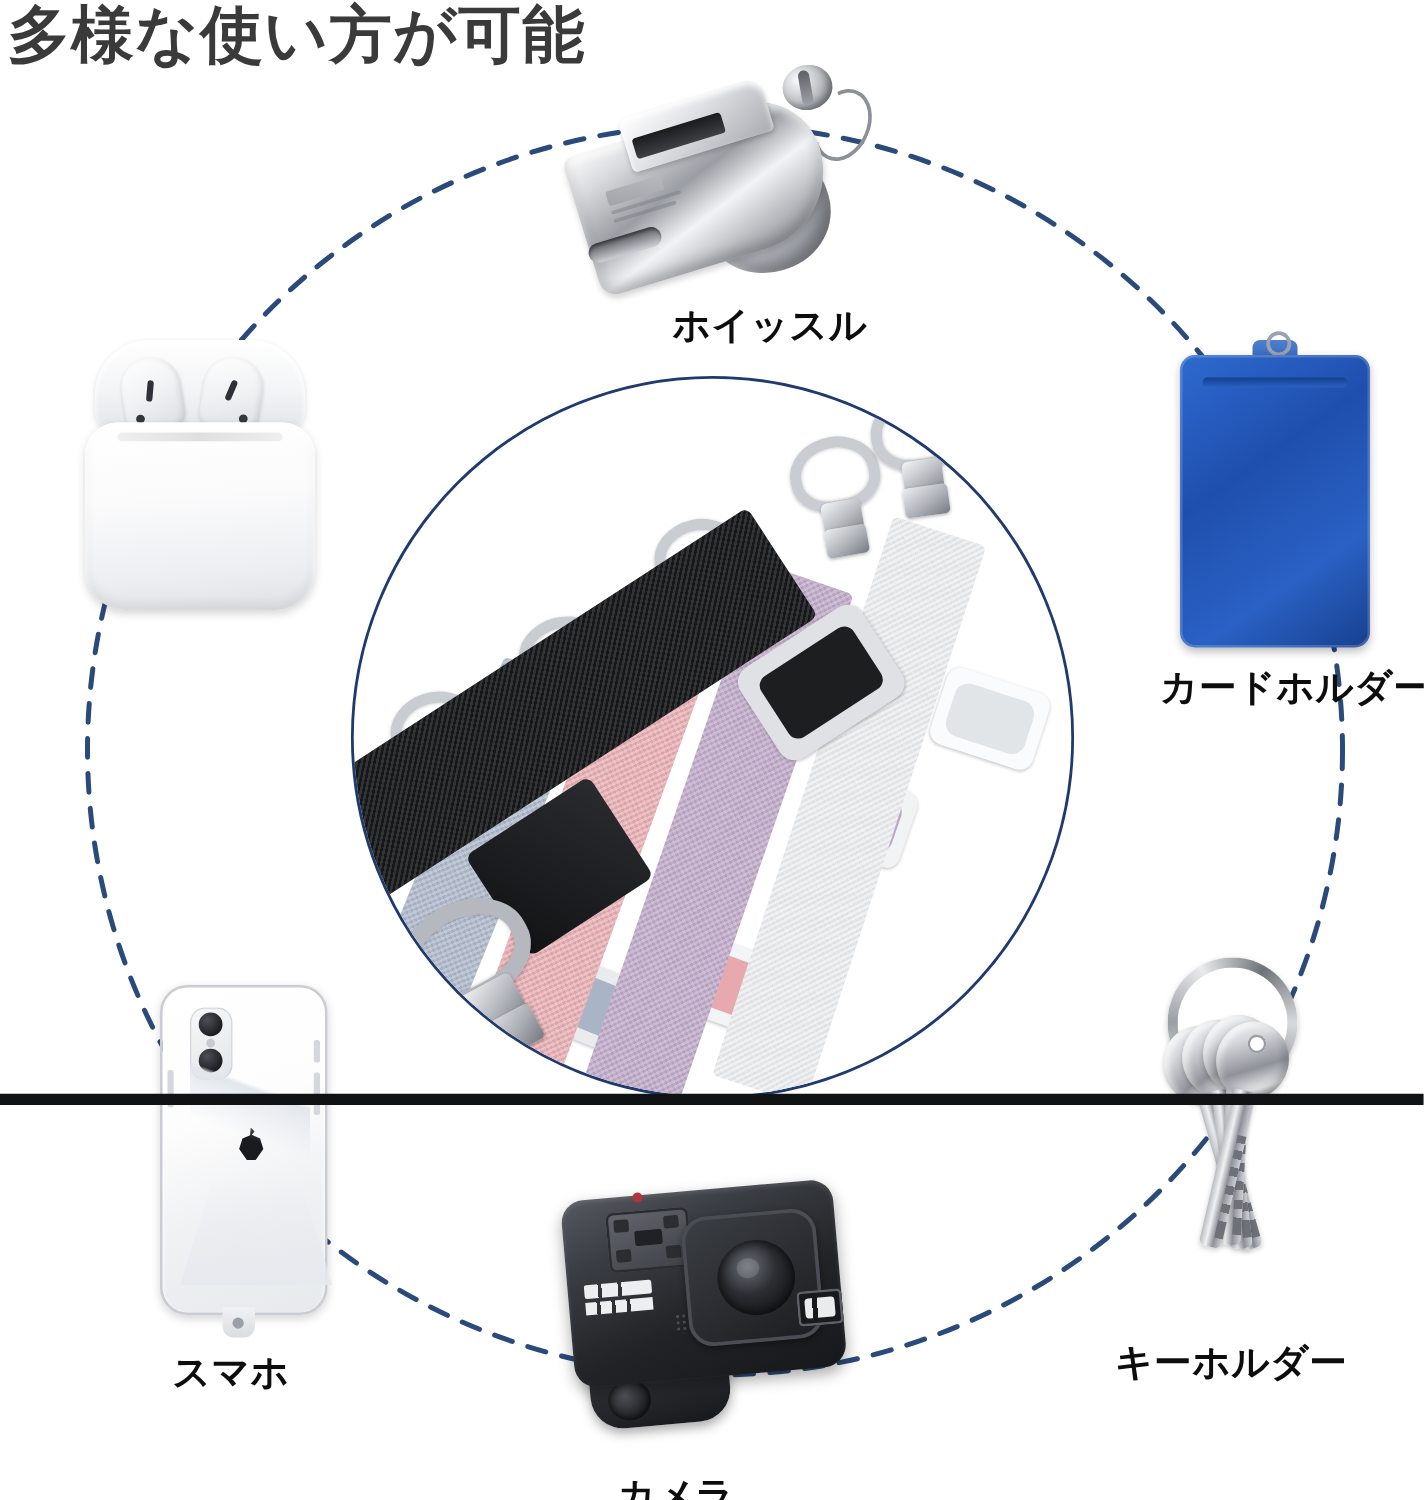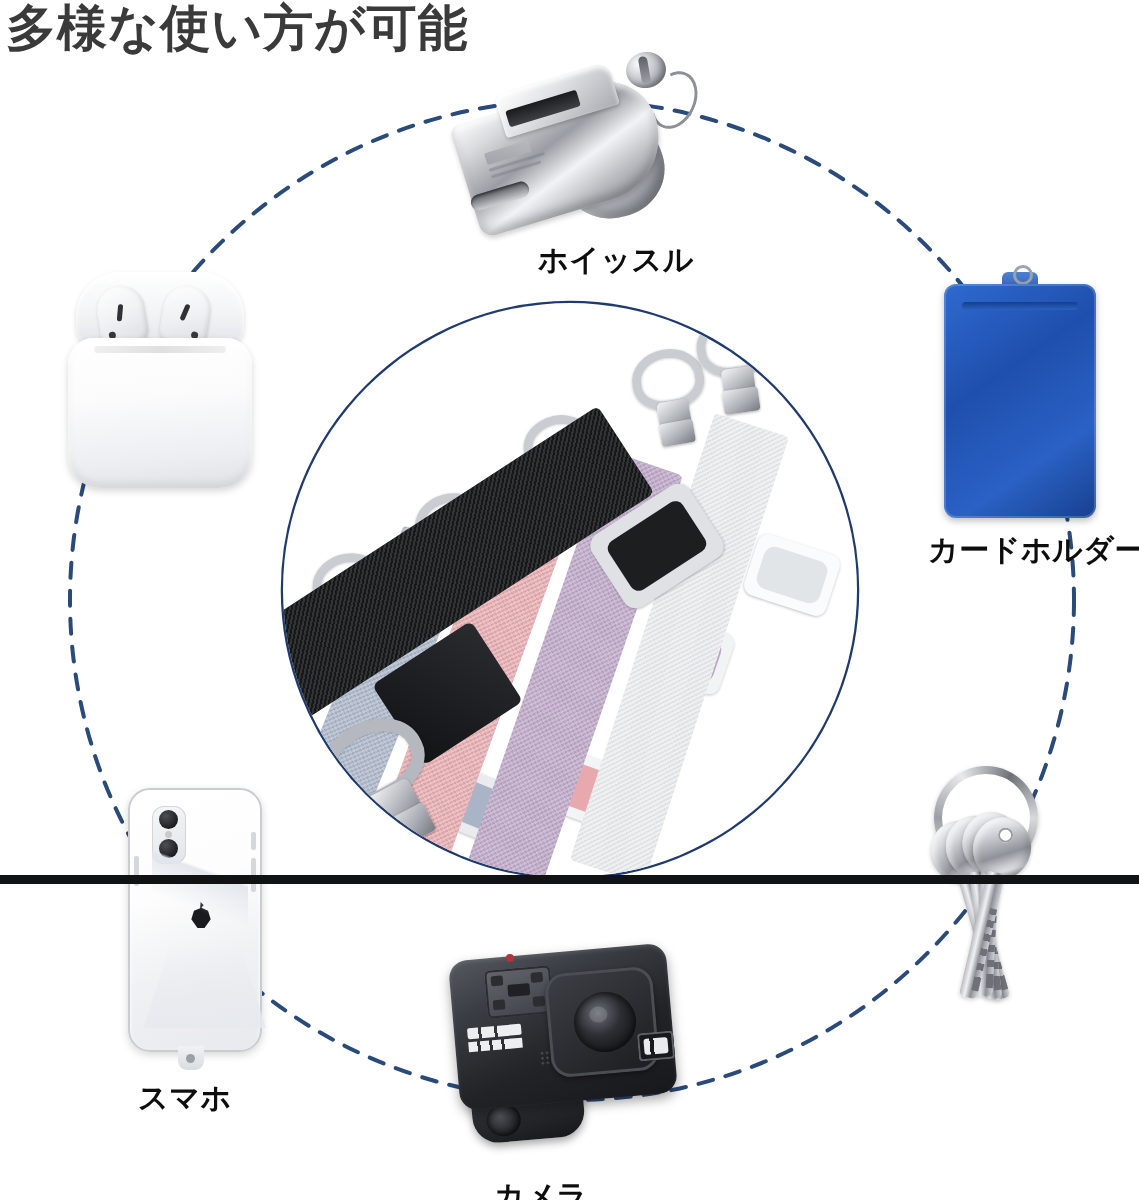--- a/index.html
+++ b/index.html
@@ -619,20 +619,21 @@
     </div>
     <div class="key" id="key3">
       <div class="head"></div>
       <div class="blade"></div>
     </div>
     <div class="key" id="key4">
       <div class="head"></div>
       <div class="blade"></div>
     </div>
   </div>
+  <div class="item-label" style="left:892px; top:1070px;">キーホルダー</div>
 
   <div class="node" id="node-strap">
 
     <div class="strap" style="left:118px; top:236px; width:74px; height:400px; transform:rotate(22deg); background:#b9c3d4;">
       <div class="texture"></div>
     </div>
     <div class="slider" style="left:150px; top:470px; width:82px; height:62px; transform:rotate(22deg); background:#e9ebee;">
     </div>
     <div class="slider" style="left:160px; top:480px; width:62px; height:42px; transform:rotate(22deg); background:#a9b4c7; box-shadow:none;">
     </div>

